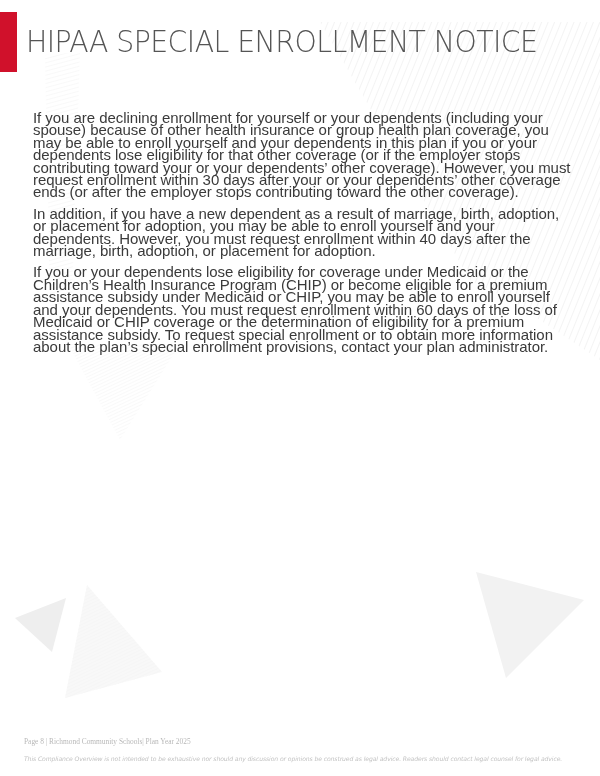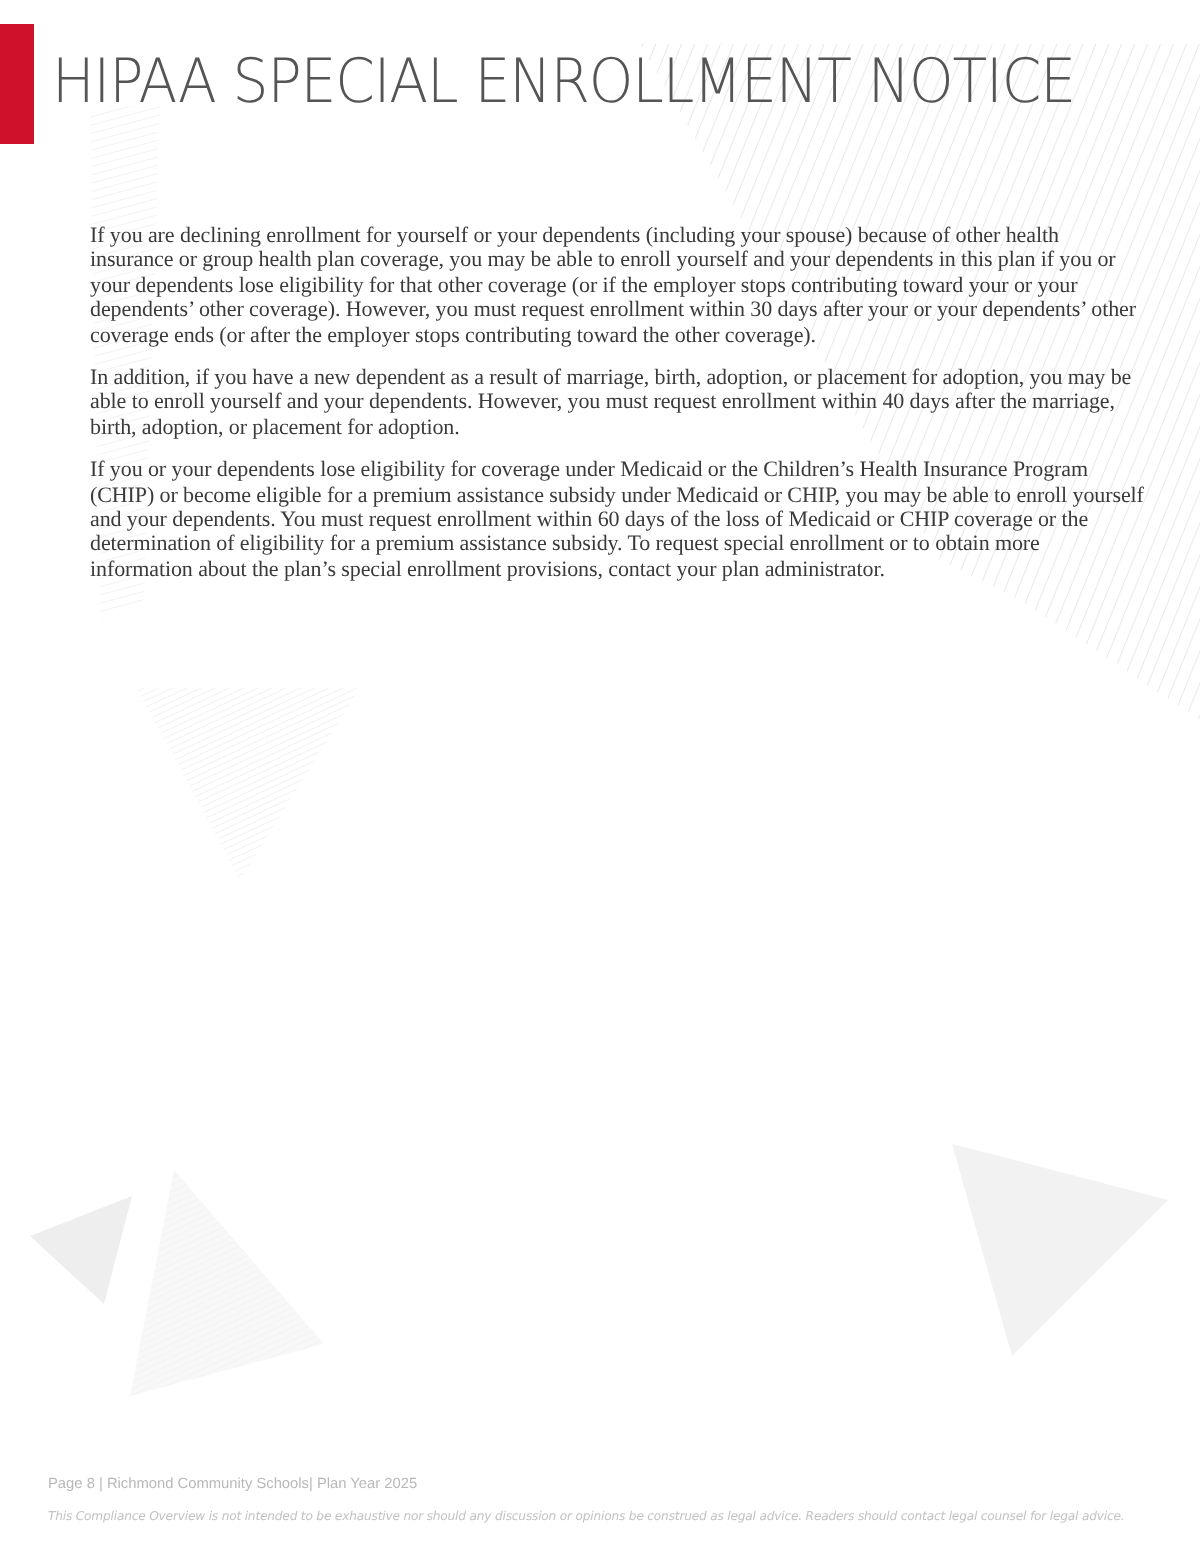--- a/index.html
+++ b/index.html
@@ -52,32 +52,32 @@
       transform-origin: left center;
     }
     .body-text {
       position: absolute;
       left: 33px;
       top: 112px;
       width: 540px;
       z-index: 2;
     }
     .body-text p {
-      margin: 0 0 9px 12px;
-      font-family: Liberation Serif, serif;
-      font-size: 11px;
+      margin: 0 0 9px 0;
+      font-family: Liberation Sans, sans-serif;
+      font-size: 15px;
       line-height: 12.4px;
       color: #3a3a3a;
       letter-spacing: -0.05px;
     }
     .footer-line {
       position: absolute;
       left: 24px;
       top: 737px;
-      font-family: Liberation Sans, sans-serif;
+      font-family: Liberation Serif, serif;
       font-size: 7.4px;
       color: #b8b8b8;
       white-space: nowrap;
       z-index: 2;
     }
     .disclaimer {
       position: absolute;
       left: 24px;
       top: 755px;
       font-family: "DejaVu Sans", sans-serif;

